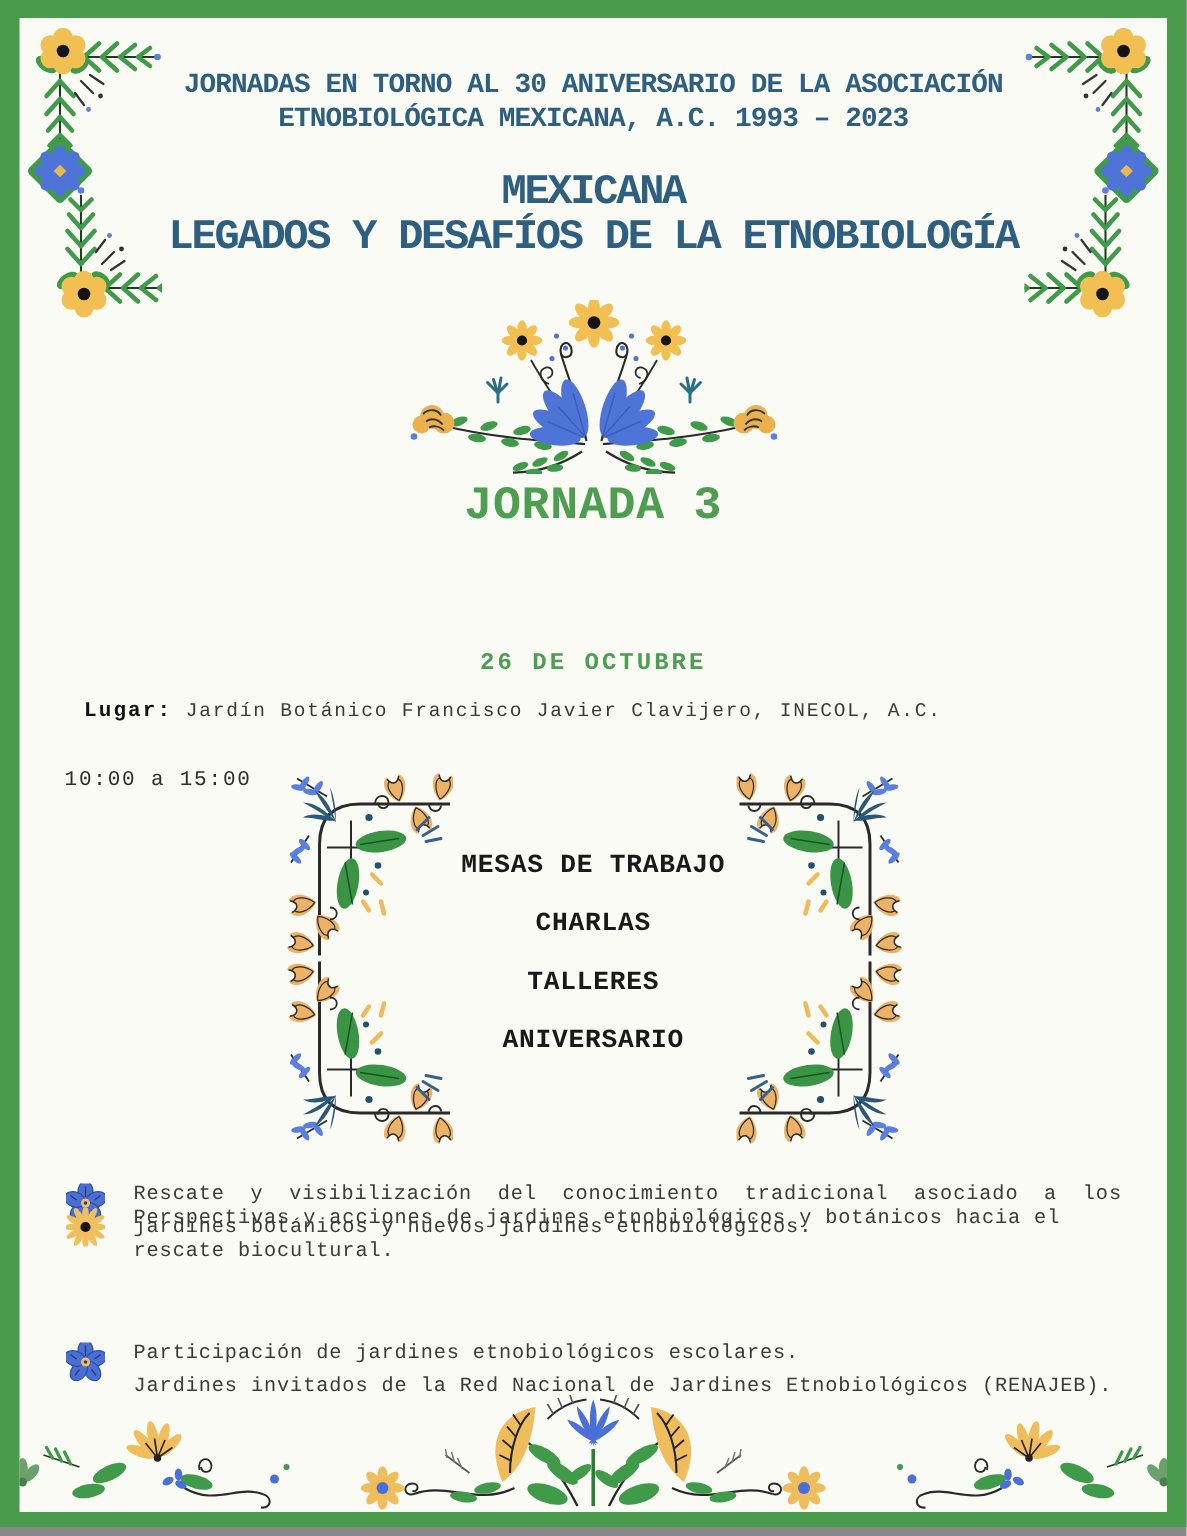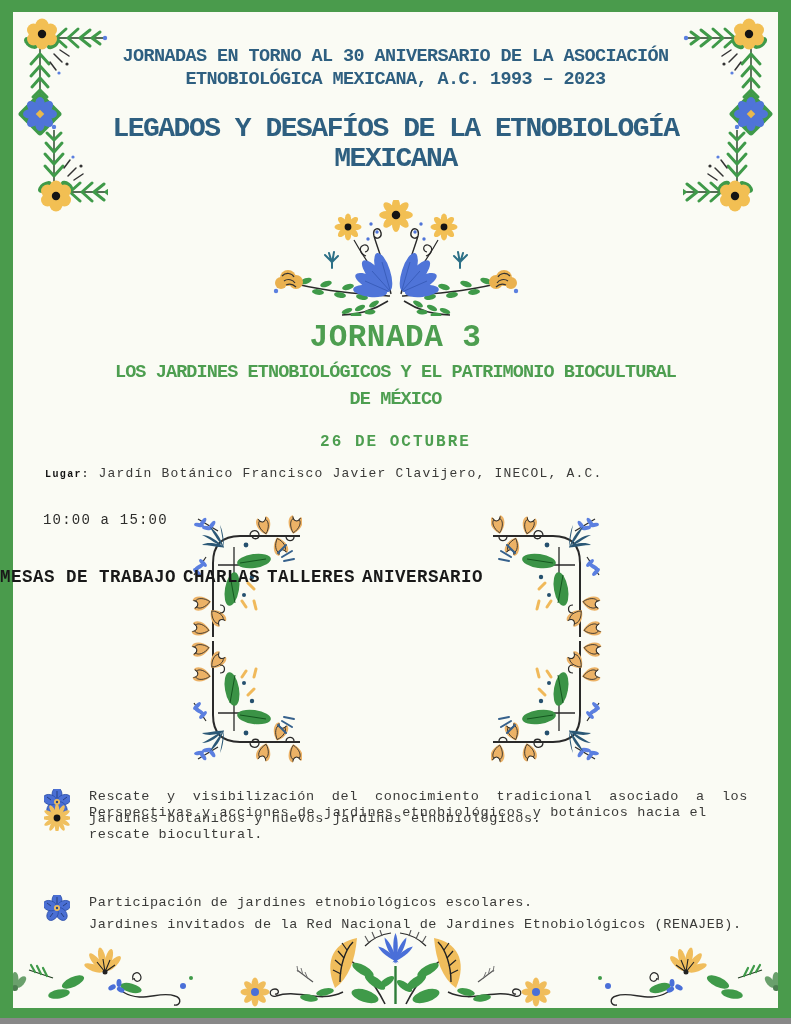--- a/index.html
+++ b/index.html
@@ -14,30 +14,30 @@
   .ctr{left:0;right:0;text-align:center;}
   
   .kicker{top:45px;left:105px;right:105px;text-align:center;
     color:var(--title-blue,#2e5f80);font-weight:bold;font-size:18.5px;line-height:23px;letter-spacing:-0.6px;}
   .title{top:114px;left:80px;right:80px;text-align:center;
     color:var(--title-blue,#2e5f80);font-weight:bold;font-size:28px;line-height:30px;letter-spacing:-1.5px;}
   .jornada{top:320px;color:var(--accent-green,#4d9e50);font-weight:bold;font-size:31px;line-height:36px;letter-spacing:0.5px;}
   .subtitle{top:359px;color:var(--accent-green,#4d9e50);font-weight:bold;font-size:18.5px;line-height:27px;letter-spacing:-0.9px;}
   .date{top:433px;color:var(--accent-green,#4d9e50);font-weight:bold;font-size:16px;letter-spacing:2px;}
   .lugar{top:466px;left:45px;font-size:13px;letter-spacing:1.2px;color:#3a3a38;}
-  .lugar b{color:#121212;font-size:10px;letter-spacing:1.4px;}
+  .lugar b{color:#121212;font-size:14px;letter-spacing:1.4px;margin-left:11px;}
   .time{top:512px;left:43px;font-size:14px;letter-spacing:1.2px;color:#2d2d2b;}
   
   .frame{left:190px;top:515px;width:413px;height:248px;}
   .fc{position:absolute;width:112px;height:124px;}
   .fc.tl{left:0;top:0;}
   .fc.tr{right:0;top:0;transform:scaleX(-1);}
   .fc.bl{left:0;bottom:0;transform:scaleY(-1);}
   .fc.br{right:0;bottom:0;transform:scale(-1,-1);}
-  .activities{top:566px;left:0;right:0;display:flex;align-items:center;gap:7px;}
+  .activities{top:566px;left:0;right:0;display:flex;flex-direction:column;align-items:center;gap:17px;}
   .activities div{font-weight:bold;font-size:17.5px;line-height:22px;letter-spacing:0.5px;color:#191919;}
   
   .bullet{position:absolute;left:44px;right:43px;display:flex;gap:19px;}
   .bullet .bico{width:26px;height:26px;flex:none;margin-top:3px;}
   .bullet .btxt{font-size:13.5px;line-height:21.5px;letter-spacing:0.6px;color:#3b3b39;}
   .b1{top:786px;} .b1 .btxt{text-align:justify;}
   .b2{top:802px;} .b3{top:892px;}
   
   .edge{position:absolute;top:14px;width:96px;height:200px;}
   .edge.l{left:12px;} .edge.r{right:12px;transform:scaleX(-1);}
@@ -202,22 +202,22 @@
         <rect x="-3" y="-3" width="6" height="6" fill="#e9b94d" transform="rotate(45)"></rect>
       </g>
     </svg>
   </div>
 
   <div class="abs kicker">
     <div>JORNADAS EN TORNO AL 30 ANIVERSARIO DE LA ASOCIACIÓN</div>
     <div>ETNOBIOLÓGICA MEXICANA, A.C. 1993 – 2023</div>
   </div>
   <div class="abs title">
+    <div>MEXICANA</div>
     <div>LEGADOS Y DESAFÍOS DE LA ETNOBIOLOGÍA</div>
-    <div>MEXICANA</div>
   </div>
 
   <div class="abs bouquet">
     <svg viewBox="0 0 252 116">
       <g id="halfB">
         <path d="M120,96 C92,94 60,92 26,84" stroke="#2a2a2a" stroke-width="1.5" fill="none"></path>
         <g fill="#3f9a49">
           <ellipse cx="100" cy="90" rx="6" ry="2.8" transform="rotate(-15 100 90)"></ellipse>
           <ellipse cx="92" cy="97" rx="6" ry="2.8" transform="rotate(10 92 97)"></ellipse>
           <ellipse cx="78" cy="87" rx="6" ry="2.8" transform="rotate(-15 78 87)"></ellipse>
@@ -258,24 +258,20 @@
         <circle cx="101" cy="24" r="1.7" fill="#4f74d8"></circle>
           <circle cx="107" cy="32" r="1.7" fill="#4f74d8"></circle>
           <circle cx="98" cy="39" r="1.7" fill="#4f74d8"></circle>
       </g>
       <use href="#halfB" transform="matrix(-1,0,0,1,252,0)"></use>
       <use href="#dz" transform="translate(126,15) scale(1.25)"></use>
     </svg>
   </div>
 
   <div class="abs ctr jornada">JORNADA 3</div>
-  <div class="abs ctr subtitle">
-    <div>LOS JARDINES ETNOBIOLÓGICOS Y EL PATRIMONIO BIOCULTURAL</div>
-    <div>DE MÉXICO</div>
-  </div>
   <div class="abs ctr date">26 DE OCTUBRE</div>
 
   <div class="abs lugar">
     <b>Lugar:</b>
     <span>Jardín Botánico Francisco Javier Clavijero, INECOL, A.C.</span>
   </div>
   <div class="abs time">10:00 a 15:00</div>
 
   <div class="abs frame">
     <svg class="fc tl" viewBox="0 0 112 124">

